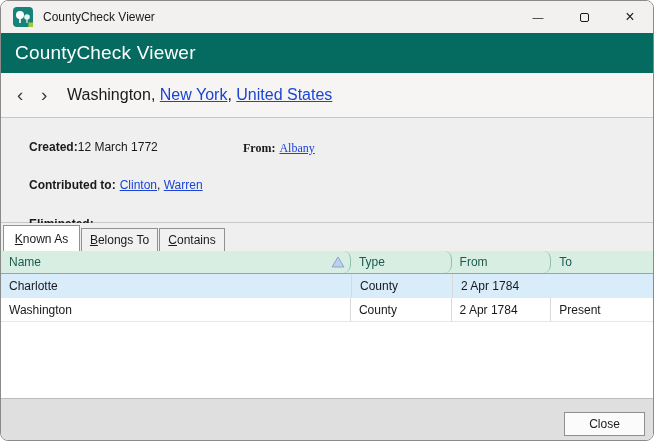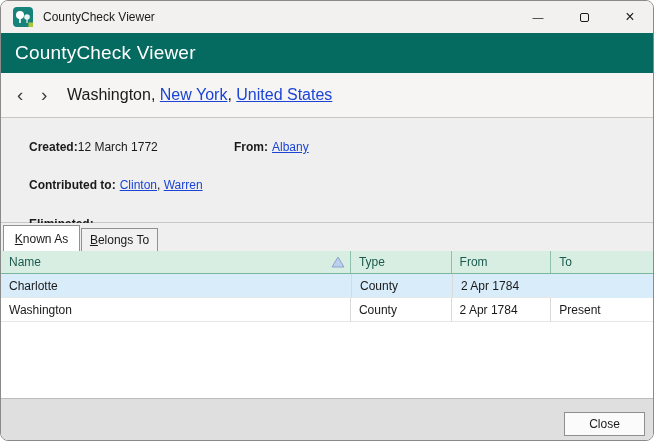--- a/index.html
+++ b/index.html
@@ -61,21 +61,21 @@
   .details {
     position: absolute; top: 117px; left: 0; width: 100%; height: 105px;
     background: #efefef; border-bottom: 1px solid #c8c8c8; font-size: 12px; color: #1a1a1a;
   }
   .details .line { position: absolute; left: 8px; white-space: pre; }
   .dline1 { top: 8px; }
   .dline2 { top: 46px; }
   .dline3 { top: 85px; }
   .details b { font-weight: bold; }
   .details .val { }
-  .from-group { position: absolute; left: 213px; top: 8px; white-space: pre; }
+  .from-group { position: absolute; left: 224px; top: 8px; white-space: pre; font-family: Liberation Serif, serif; }
   a.dlink { color: #1b44d6; text-decoration: underline; cursor: pointer; margin-left: 4px; }
   a.dlink.no-gap { margin-left: 0; }
 
   
   .tabbar {
     position: absolute; top: 222px; left: 0; width: 100%; height: 28px;
     background: #efefef;
   }
   .tab {
     position: absolute; bottom: 0; font-size: 12px; color: #1a1a1a;
@@ -86,21 +86,21 @@
   .tab.t1 { left: 80px; height: 23px; background: #f1f1f1; width: 77px; }
   .tab.t2 { left: 158px; height: 23px; background: #f1f1f1; width: 66px; }
 
   
   .tablewrap {
     position: absolute; top: 250px; left: 0; width: 100%; height: 147px; background: #ffffff;
   }
   .thead { display: flex; height: 23px; background: #d9eee3; border-bottom: 1px solid #79b79c; }
   .th {
     font-size: 12px; color: #1b5a4e; padding-left: 8px; display: flex; align-items: center;
-    border-right: 1px solid #8fc0ab; position: relative; cursor: default;
+    border-right: 1px solid #8fc0ab; position: relative; cursor: default; border-radius: 8px;
   }
   .th.c-name { width: 351px; }
   .th.c-type { width: 101px; }
   .th.c-from { width: 100px; }
   .th.c-to   { width: 102px; border-right: none; }
   .sort-glyph { position: absolute; right: 5px; top: 4px; }
 
   .trow { display: flex; height: 24px; background: #ffffff; }
   .trow.selected { background: #d9ecfa; }
   .td {
@@ -180,20 +180,23 @@
     </div>
   </div>
 
   <div class="tabbar">
     <div class="tab t1">
       <span><u>B</u>elongs To</span>
     </div>
     <div class="tab active">
       <span><u>K</u>nown As</span>
     </div>
+    <div class="tab t2">
+      <span><u>C</u>ontains</span>
+    </div>
   </div>
 
   <div class="tablewrap">
     <div class="thead">
       <div class="th c-name">
         <span>Name</span>
         <svg class="sort-glyph" width="14" height="14" viewBox="0 0 14 14">
           <polygon points="7,2 13,12 1,12" fill="#bccfec" stroke="#8aa5cc" stroke-width="1"></polygon>
         </svg>
       </div>

